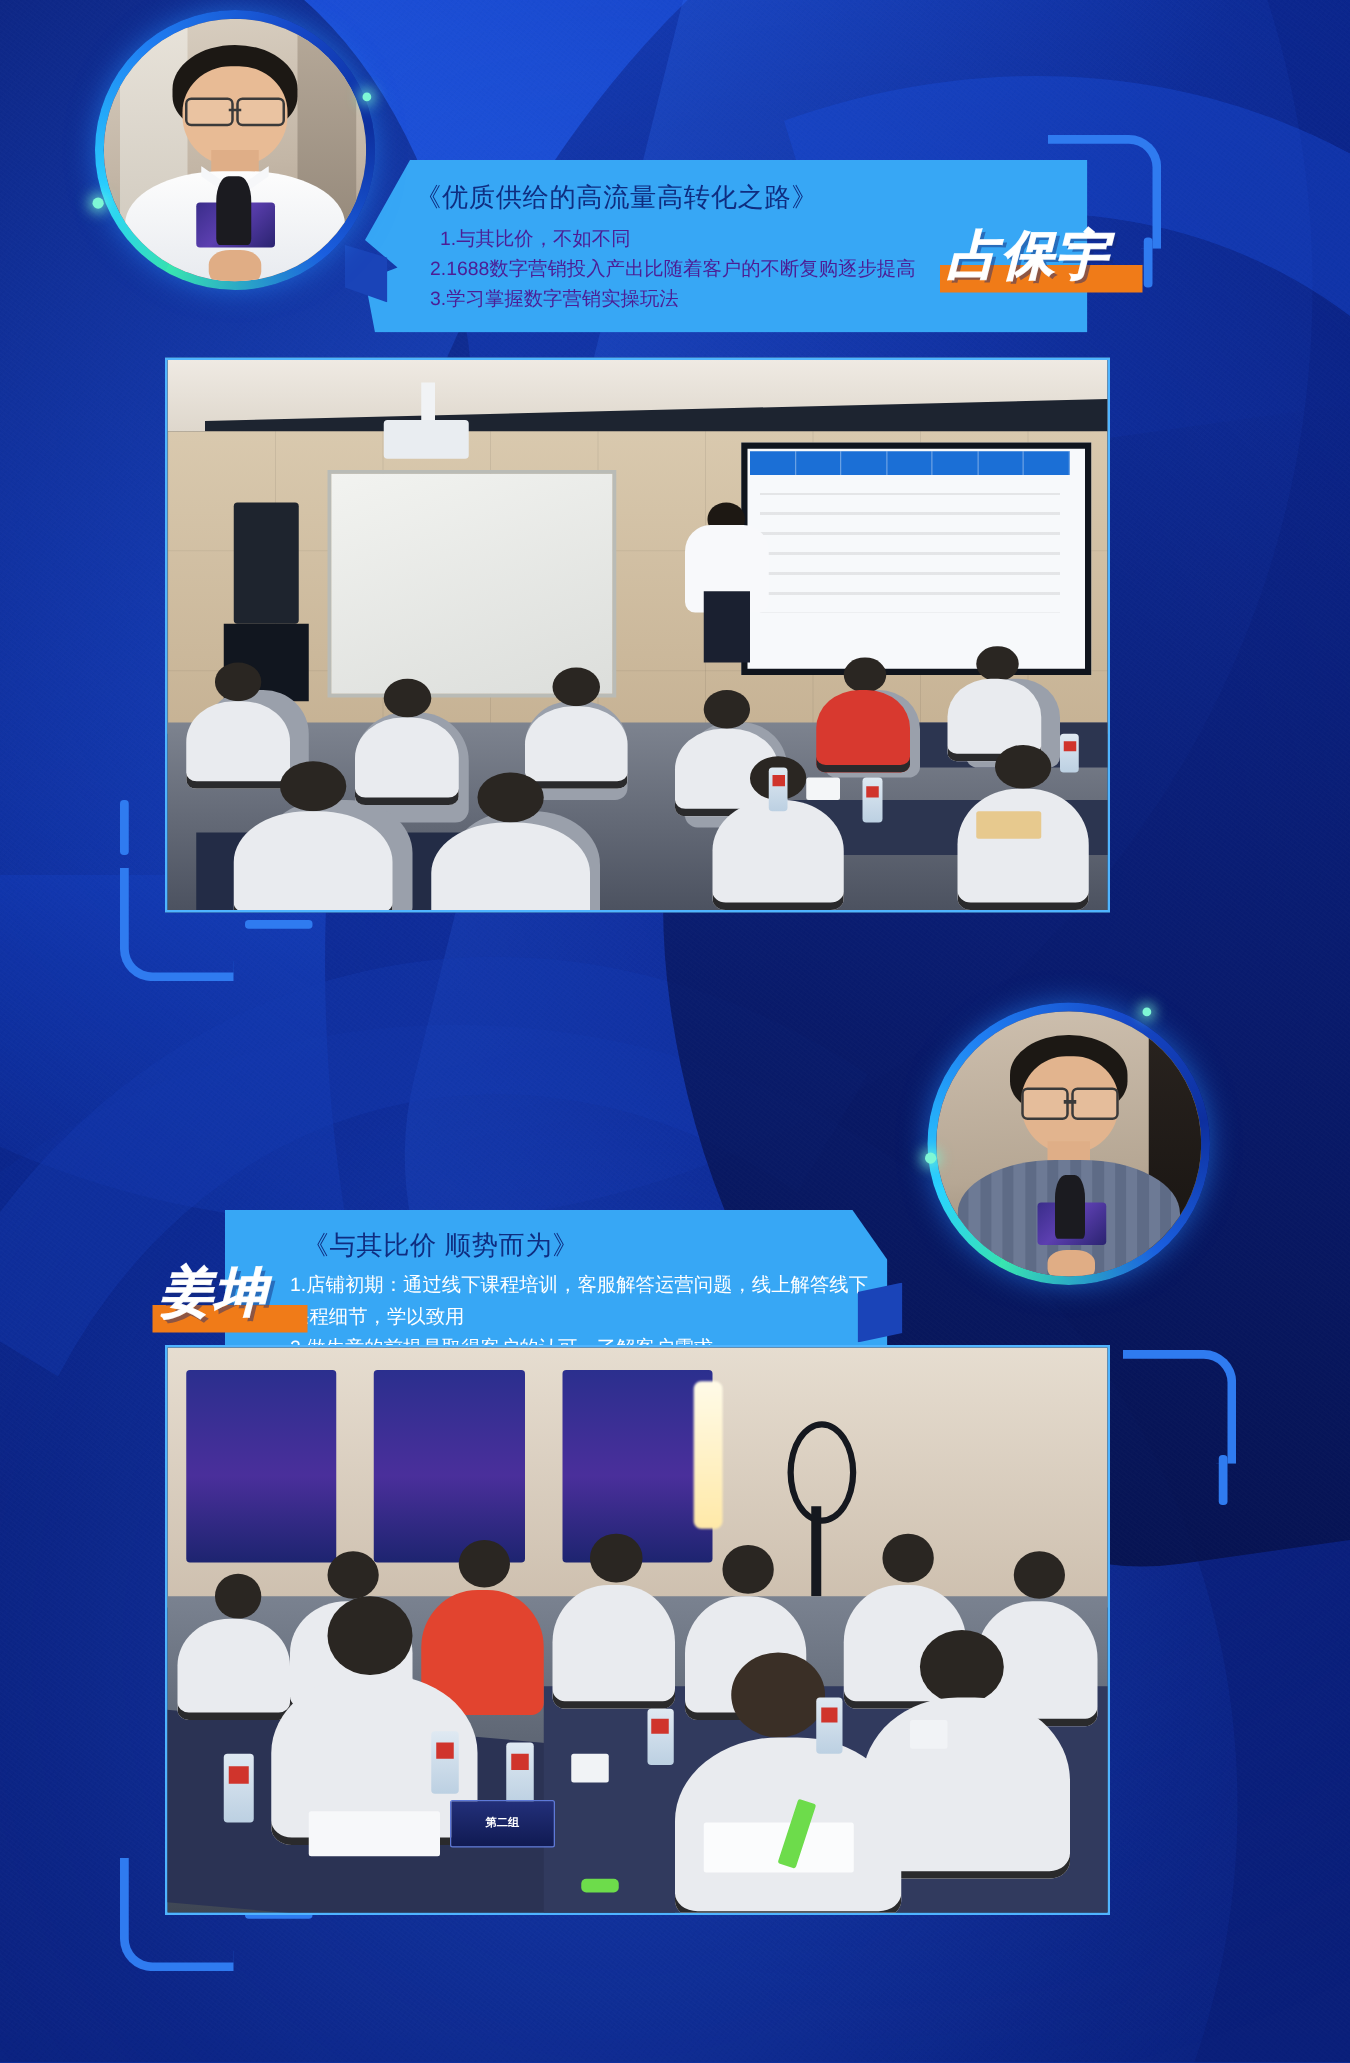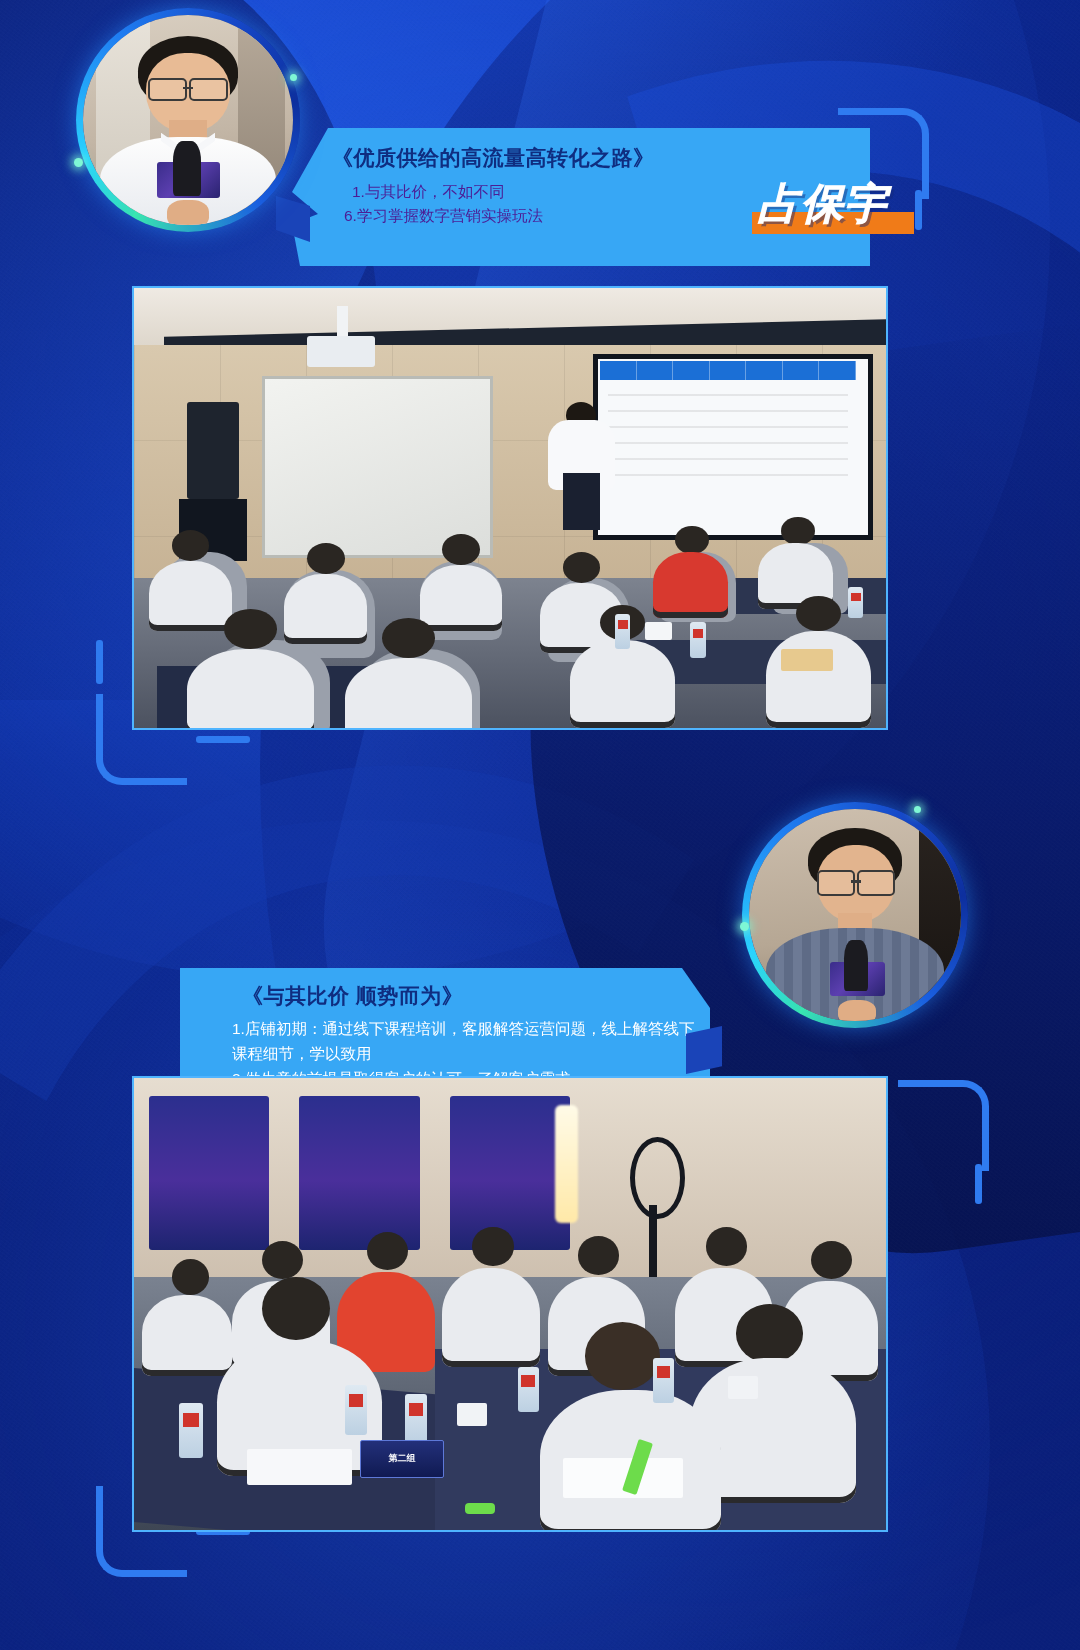--- a/index.html
+++ b/index.html
@@ -122,21 +122,21 @@
       background:linear-gradient(135deg,#3a2d8a,#5c3fb0 45%,#2a2370);border-radius:3px;}
   .ph .hand{position:absolute;left:40%;top:88%;width:20%;height:14%;background:#e0ad85;border-radius:40%;}
 
   
   .bubble{
     position:absolute;
     background:#37a7f5;
     color:#ffffff;
   }
   .bubble .ttl{
-    font-weight:bold;color:#0f2d80;
+    font-weight:normal;color:#0f2d80;
   }
 
   
   .nameplate{position:absolute;}
   .nameplate .bar{position:absolute;background:#f07b18;}
   .nameplate .nm{
     position:absolute;color:#fff;font-weight:bold;font-style:italic;
     letter-spacing:1px;
     text-shadow:3px 3px 0 rgba(20,40,120,.45);
     -webkit-text-stroke:1px rgba(255,255,255,.9);
@@ -207,21 +207,22 @@
     <div class="tick" style="left:96px;top:640px;width:7px;height:44px;"></div>
     <div class="tick" style="left:196px;top:736px;width:54px;height:7px;"></div>
     <div class="br-corner-tr" style="left:838px;top:108px;"></div>
     <div class="tick" style="left:915px;top:190px;width:7px;height:40px;"></div>
 
     <div class="bubble" style="left:292px;top:128px;width:578px;height:138px;
                 clip-path:polygon(36px 0, 578px 0, 578px 138px, 8px 138px, 0 96px, 26px 86px, 0 64px);">
       <div class="ttl" style="position:absolute;left:40px;top:16px;font-size:21px;letter-spacing:.5px;">《优质供给的高流量高转化之路》</div>
       <div style="position:absolute;left:52px;top:52px;font-size:15.5px;line-height:24px;color:#4c1d95;">
         <div style="margin-left:8px;">1.与其比价，不如不同</div>
-        <div>6.学习掌握数字营销实操玩法</div>
+        <div>2.1688数字营销投入产出比随着客户的不断复购逐步提高</div>
+        <div>3.学习掌握数字营销实操玩法</div>
       </div>
     </div>
 
     <div style="position:absolute;left:276px;top:196px;width:34px;height:46px;background:#1a44b8;
                 clip-path:polygon(0 0,100% 22%,100% 100%,0 74%);"></div>
 
     <div class="nameplate" style="left:748px;top:178px;width:170px;height:60px;">
       <div class="bar" style="left:4px;top:34px;width:162px;height:22px;"></div>
       <div class="nm" style="left:10px;top:-2px;font-size:42px;">占保宇</div>
     </div>
@@ -339,20 +340,24 @@
       <div class="ttl" style="position:absolute;left:62px;top:14px;font-size:21px;letter-spacing:.5px;">《与其比价 顺势而为》</div>
       <div style="position:absolute;left:52px;top:48px;width:470px;font-size:15.5px;line-height:25px;color:#fff;">
         <div>1.店铺初期：通过线下课程培训，客服解答运营问题，线上解答线下课程细节，学以致用</div>
         <div style="white-space:nowrap;">2.做生意的前提是取得客户的认可，了解客户需求</div>
         <div style="white-space:nowrap;">3.首位展示，关键词性价比高，展示流量高，精准锁定第一位</div>
       </div>
     </div>
     <div style="position:absolute;left:686px;top:246px;width:36px;height:48px;background:#1a44b8;
                 clip-path:polygon(0 16%,100% 0,100% 84%,0 100%);"></div>
 
+    <div class="nameplate" style="left:122px;top:226px;width:132px;height:62px;">
+      <div class="bar" style="left:0;top:38px;width:124px;height:22px;"></div>
+      <div class="nm" style="left:6px;top:0;font-size:42px;">姜坤</div>
+    </div>
 
     <div class="portrait" style="left:742px;top:22px;width:226px;height:226px;">
       <div class="ring"></div>
       <div class="inner">
         <div class="ph">
           <div class="wallA" style="background:linear-gradient(175deg,#cdbfae 0%,#b6a794 60%,#8e7f6d 100%);"></div>
           <div class="doorB" style="right:0;width:20%;background:linear-gradient(180deg,#2a2420,#171310);"></div>
           <div class="hair" style="left:28%;top:9%;width:44%;height:30%;"></div>
           <div class="face" style="left:32%;top:17%;width:37%;height:37%;background:#e2b48e;"></div>
           <div class="glass" style="left:32%;top:29%;width:37%;height:10%;">

